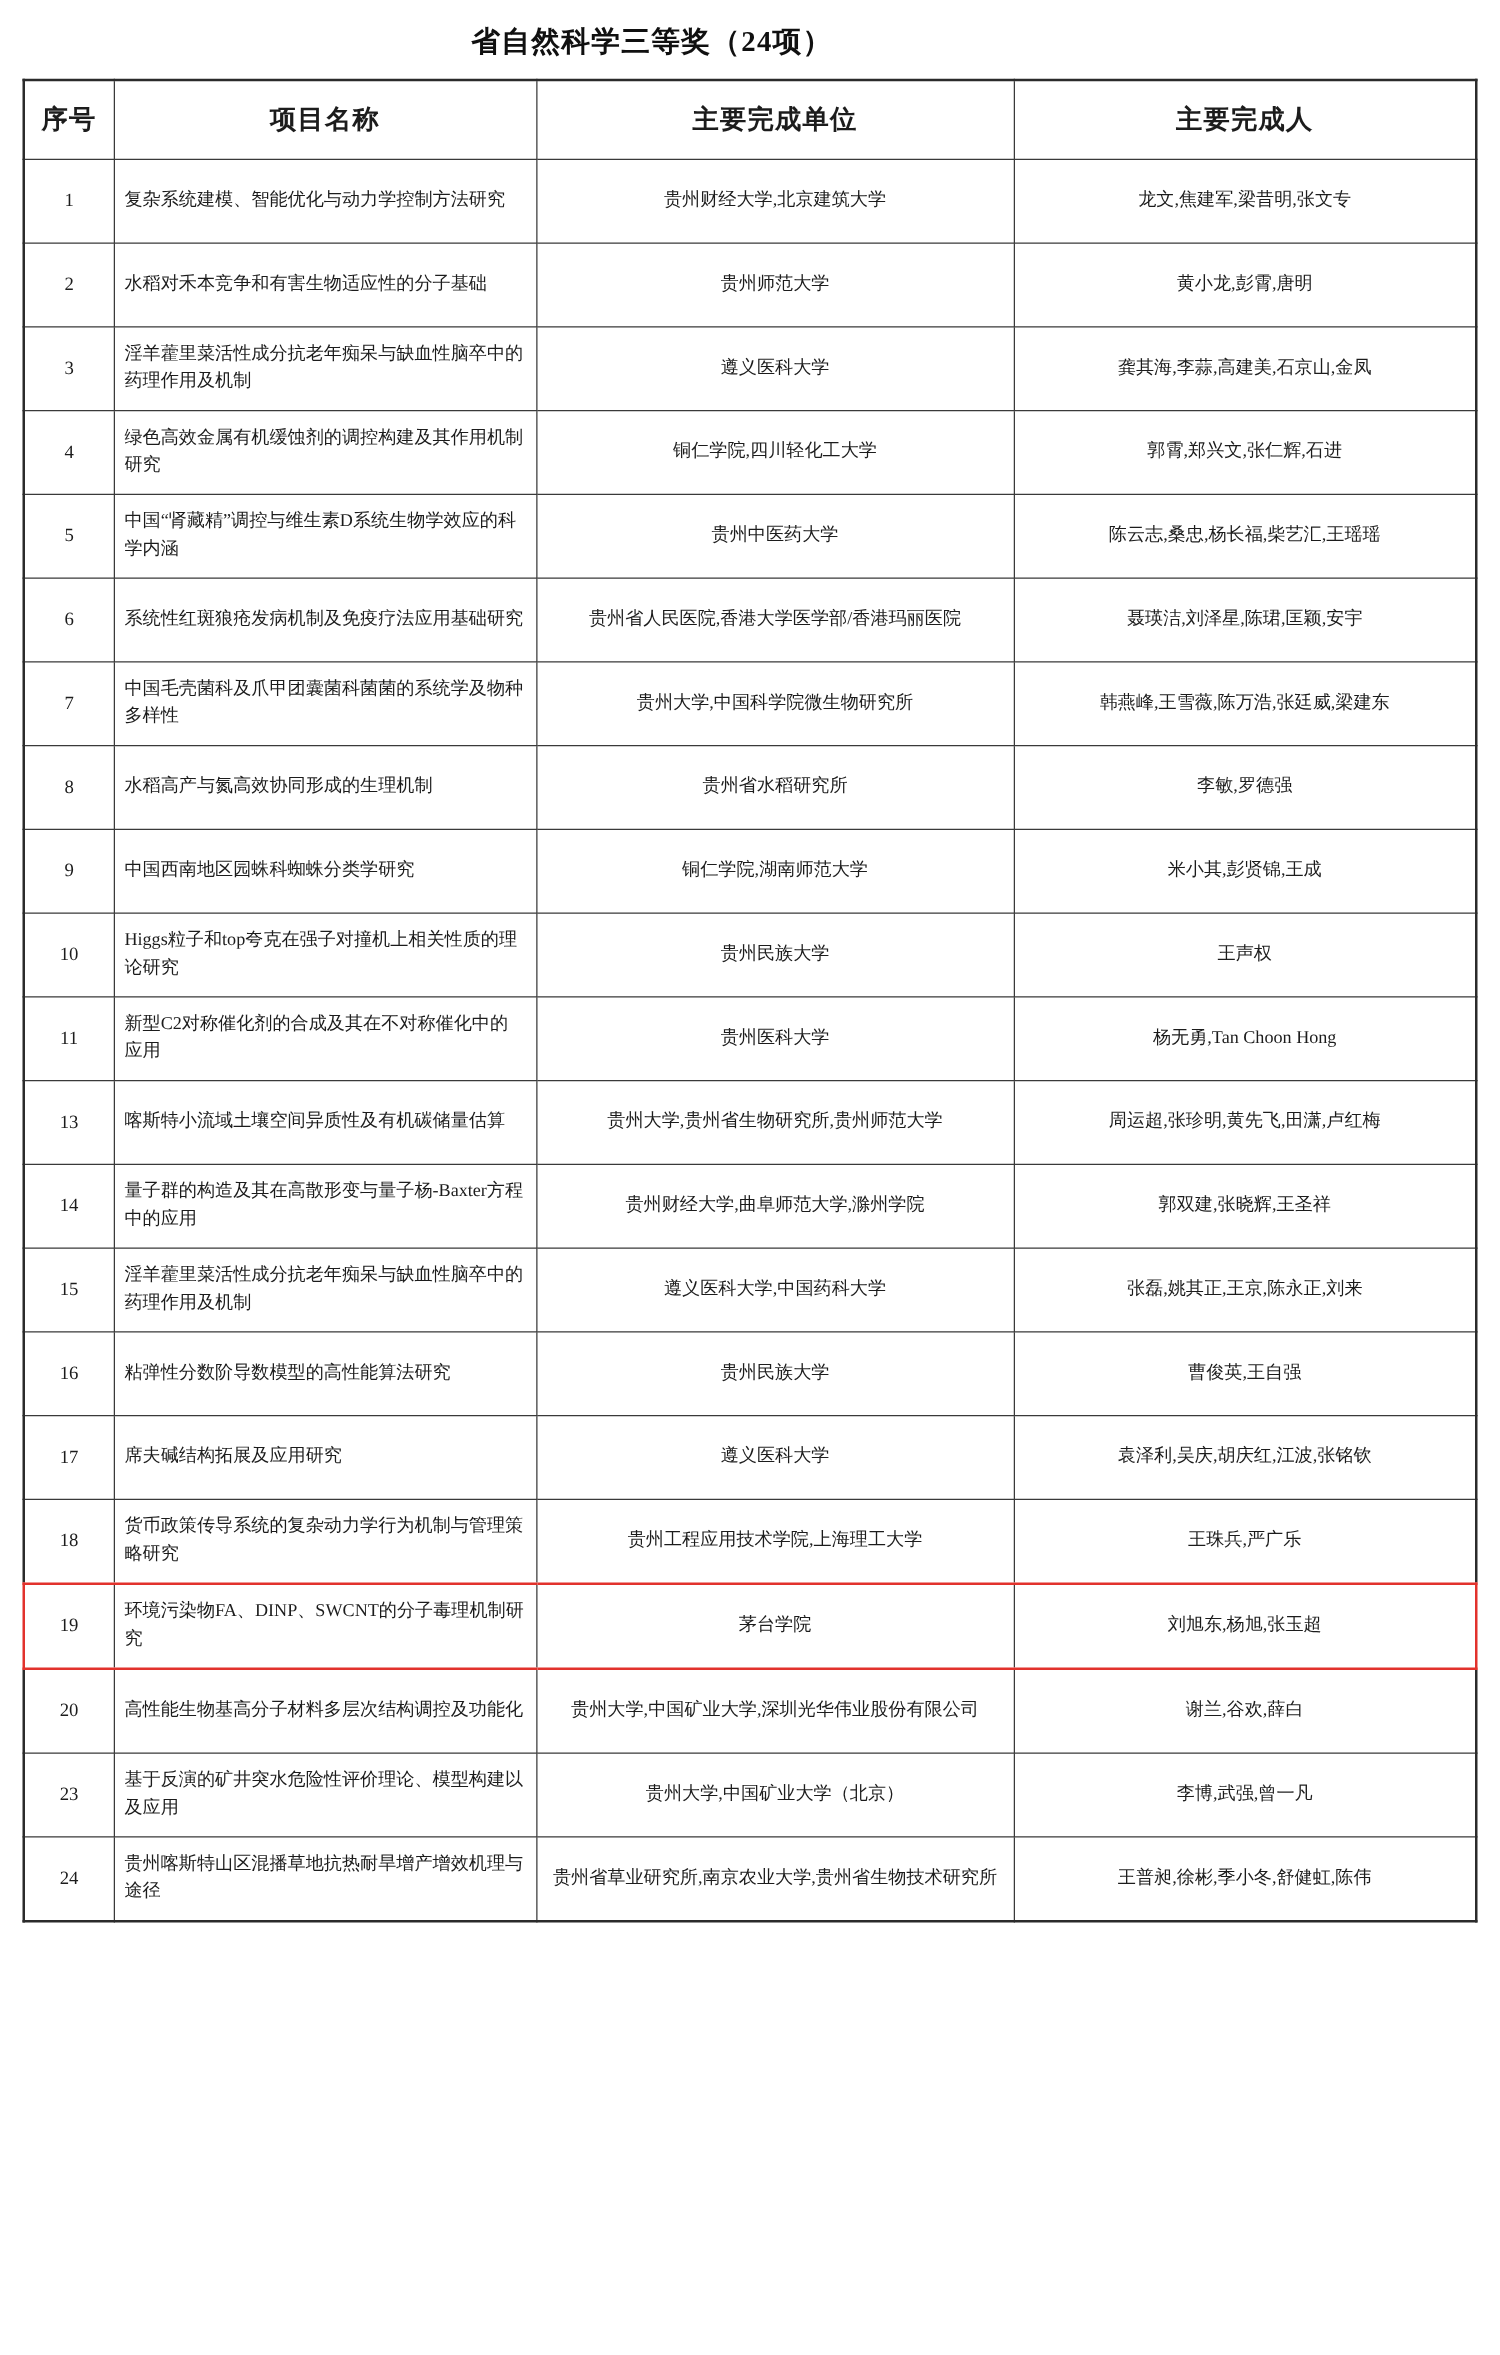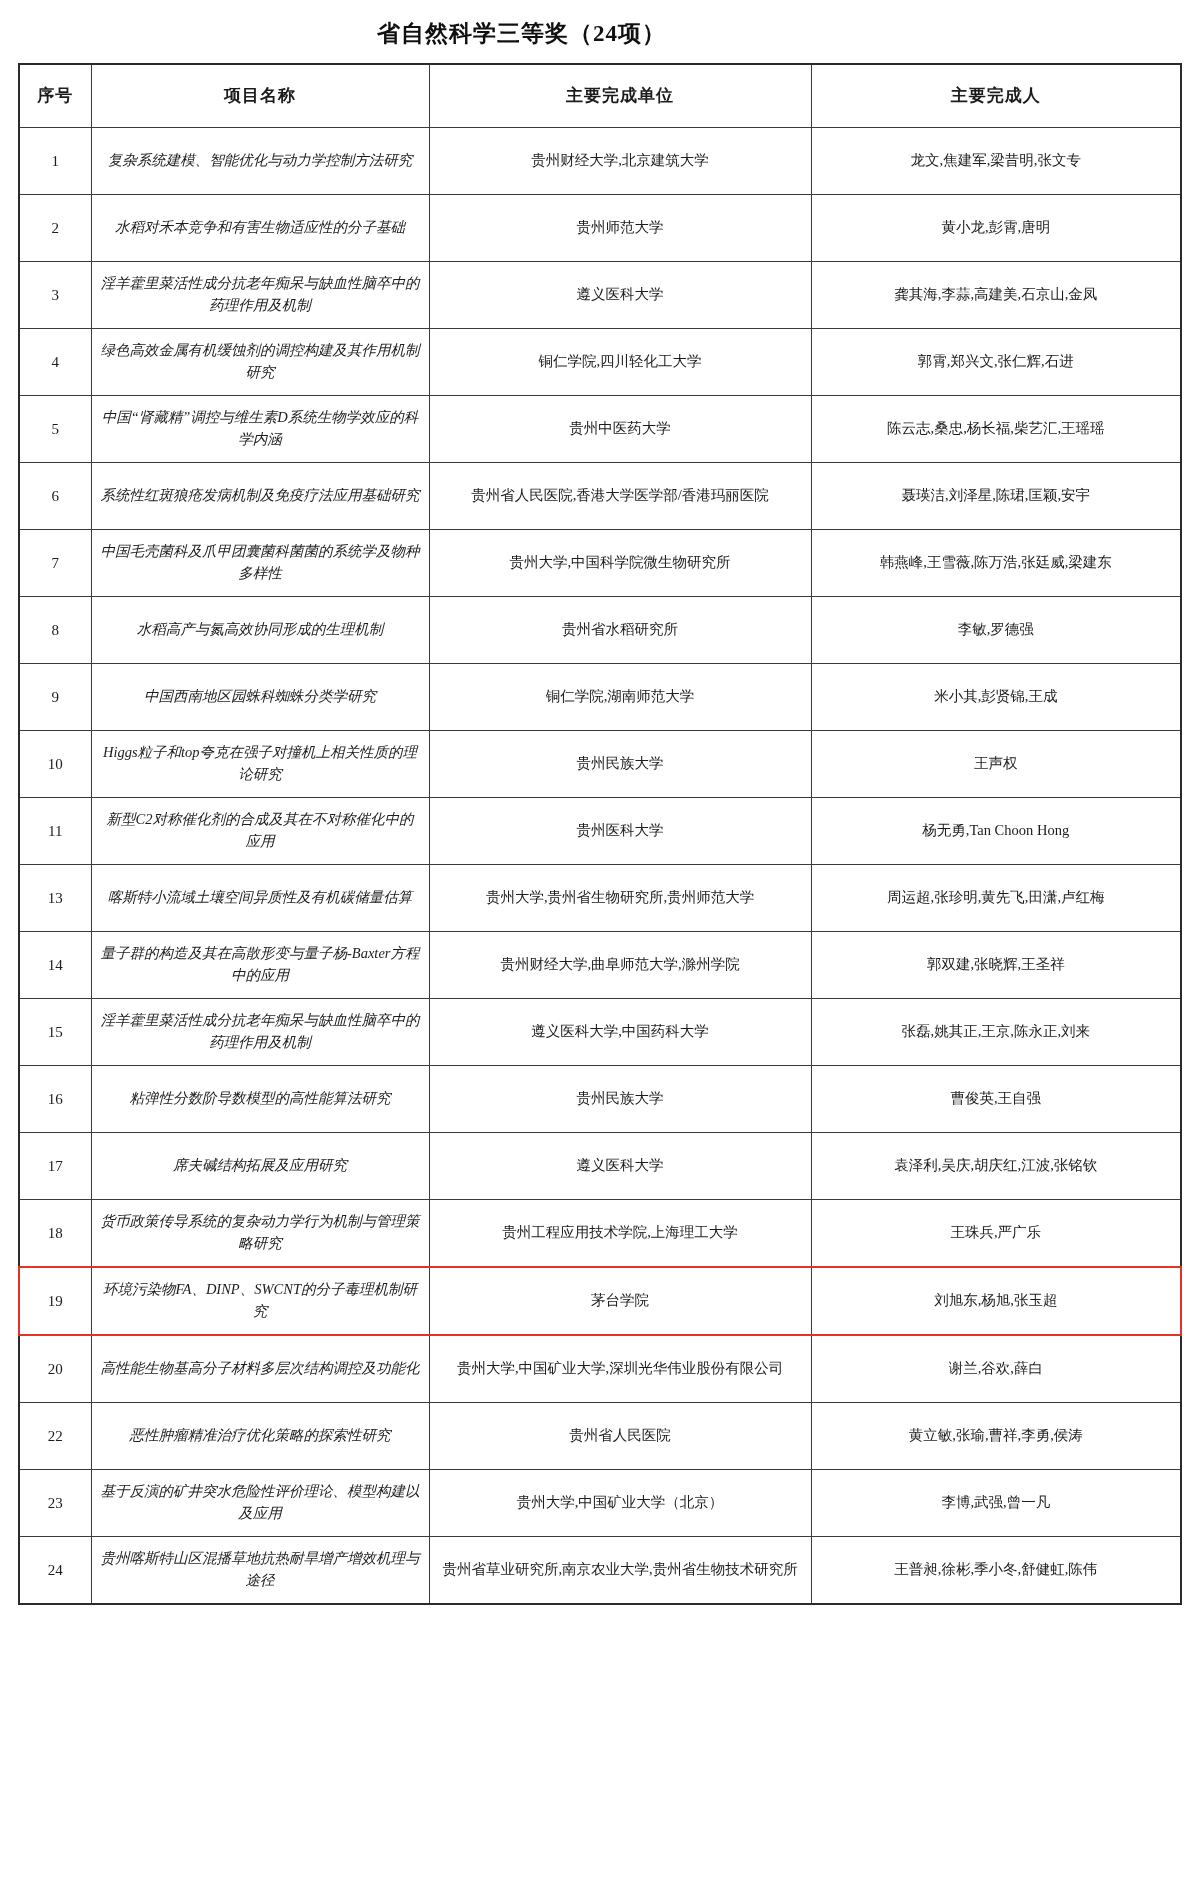--- a/index.html
+++ b/index.html
@@ -51,30 +51,29 @@
     vertical-align: middle;
     text-align: center;
     font-size: 14.5px;
     line-height: 1.5;
     color: #1c1c1c;
     font-family: "Liberation Serif", serif;
     word-break: break-all;
   }
   table.award-table thead th {
     font-weight: bold;
-    font-size: 17px;
+    font-size: 21px;
     height: 48px;
     letter-spacing: 1px;
   }
   table.award-table td.col-no {
     font-size: 15px;
   }
   table.award-table td.col-name {
-    text-align: center;
-    font-style: italic;
+    text-align: left;
   }
   tr.row-body td {
     height: 52px;
   }
   
   tr.highlight td {
     border-top: 2px solid #e2322c;
     border-bottom: 2px solid #e2322c;
   }
   tr.highlight td:first-child {
@@ -217,26 +216,20 @@
           <td class="col-org">茅台学院</td>
           <td class="col-people">刘旭东,杨旭,张玉超</td>
         </tr>
         <tr class="row-body">
           <td class="col-no">20</td>
           <td class="col-name">高性能生物基高分子材料多层次结构调控及功能化</td>
           <td class="col-org">贵州大学,中国矿业大学,深圳光华伟业股份有限公司</td>
           <td class="col-people">谢兰,谷欢,薛白</td>
         </tr>
         <tr class="row-body">
-          <td class="col-no">22</td>
-          <td class="col-name">恶性肿瘤精准治疗优化策略的探索性研究</td>
-          <td class="col-org">贵州省人民医院</td>
-          <td class="col-people">黄立敏,张瑜,曹祥,李勇,侯涛</td>
-        </tr>
-        <tr class="row-body">
           <td class="col-no">23</td>
           <td class="col-name">基于反演的矿井突水危险性评价理论、模型构建以及应用</td>
           <td class="col-org">贵州大学,中国矿业大学（北京）</td>
           <td class="col-people">李博,武强,曾一凡</td>
         </tr>
         <tr class="row-body">
           <td class="col-no">24</td>
           <td class="col-name">贵州喀斯特山区混播草地抗热耐旱增产增效机理与途径</td>
           <td class="col-org">贵州省草业研究所,南京农业大学,贵州省生物技术研究所</td>
           <td class="col-people">王普昶,徐彬,季小冬,舒健虹,陈伟</td>

